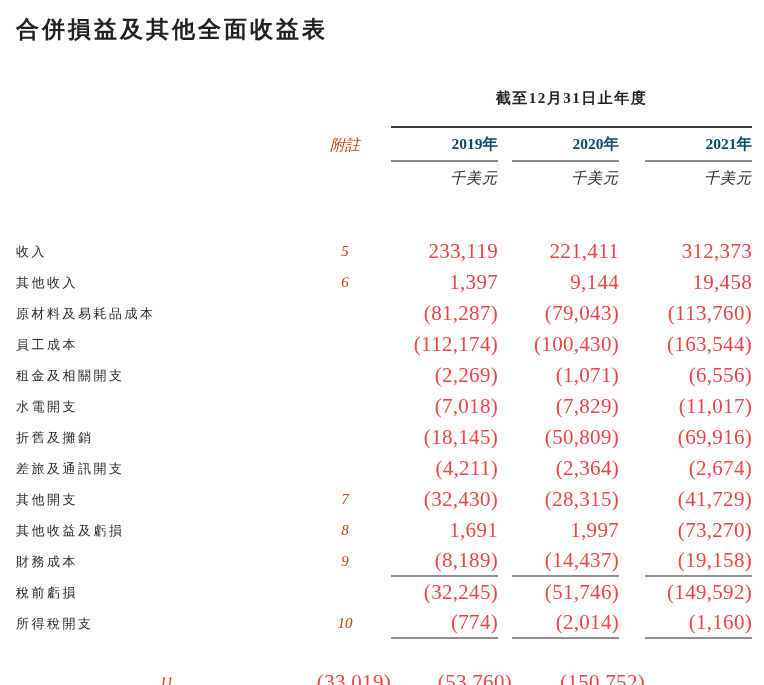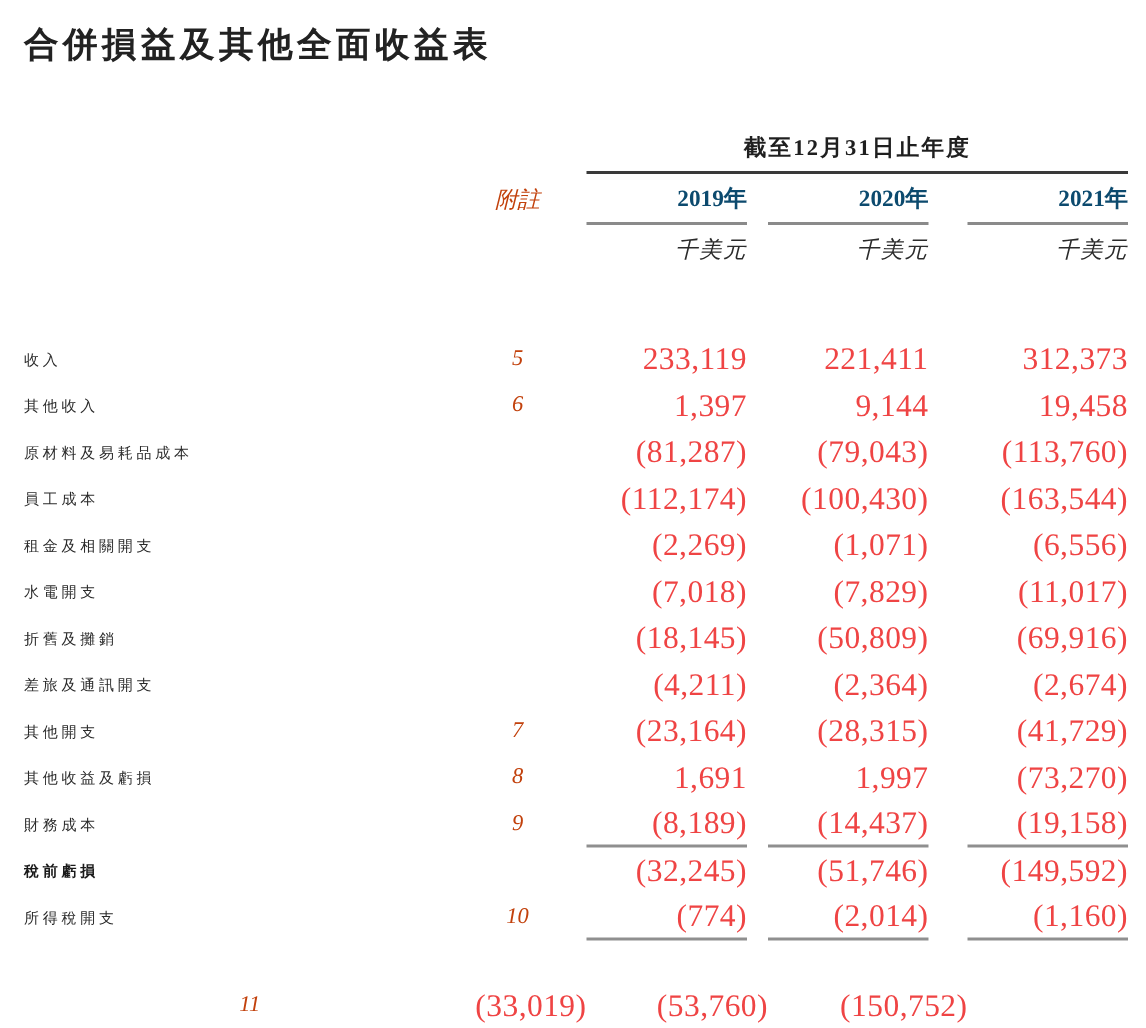--- a/index.html
+++ b/index.html
@@ -16,51 +16,51 @@
     color: #222222; margin: 4px 0 0 0;
   }
 
   
   .row {
     display: grid;
     grid-template-columns: 1fr 56px 18px 107px 14px 107px 26px 107px;
     align-items: stretch;
   }
   .cell { display: flex; align-items: center; }
-  .label-cell { justify-content: flex-start; font-size: 10px; letter-spacing: 2.5px; color: #2b2b2b; }
+  .label-cell { justify-content: flex-start; font-size: 13px; letter-spacing: 2.5px; color: #2b2b2b; }
   .note-cell  { justify-content: center; font-style: italic; font-size: 15px; color: #c2410c; }
   .val-cell   { justify-content: flex-end; font-size: 21px; color: #ef4444; letter-spacing: 0.3px; }
 
   
   .period-row { margin-top: 44px; }
   .period-span {
     grid-column: 4 / 9;
     display: flex; justify-content: center; align-items: flex-end;
     font-weight: bold; font-size: 15px; letter-spacing: 1.5px; color: #1f1f1f;
     border-bottom: 2px solid #3a3a3a;
-    padding-bottom: 6px;
+    padding-bottom: 18px;
   }
   .year-row { height: 34px; }
   .year-row .note-cell { align-items: flex-end; padding-bottom: 7px; }
   .year-cell {
     display: flex; justify-content: flex-end; align-items: flex-end;
     font-weight: bold; font-size: 15.5px; color: #0c4a6e;
     border-bottom: 2px solid #8a8a8a;
     padding-bottom: 5px;
   }
   .unit-row { height: 33px; }
   .unit-cell {
     display: flex; justify-content: flex-end; align-items: center;
     font-style: italic; font-size: 15px; color: #2b2b2b; letter-spacing: 1px;
   }
 
   
   .tbody { margin-top: 41px; }
   .data-row { height: 31px; }
-  .bold-label .label-cell { font-weight: bold; color: #1a1a1a; letter-spacing: 2.5px; }
+  .bold-label .label-cell { font-weight: normal; color: #1a1a1a; letter-spacing: 2.5px; }
   .rule-after .val-cell { border-bottom: 2px solid #8f8f8f; }
 
   .spacer { height: 28px; }
 
   .rule-row { height: 10px; margin-top: 2px; }
   .double-rule {
     width: 107px; height: 5px; align-self: flex-start;
     border-top: 3px solid #101010;
     border-bottom: 2px solid #5a5a5a;
   }
@@ -186,21 +186,21 @@
         <div></div>
       <div class="cell val-cell">(2,364)</div>
         <div></div>
       <div class="cell val-cell">(2,674)</div>
     </div>
 
     <div class="row data-row">
       <div class="cell label-cell">其他開支</div>
       <div class="cell note-cell">7</div>
         <div></div>
-      <div class="cell val-cell">(23,164)</div>
+      <div class="cell val-cell">(32,430)</div>
         <div></div>
       <div class="cell val-cell">(28,315)</div>
         <div></div>
       <div class="cell val-cell">(41,729)</div>
     </div>
 
     <div class="row data-row">
       <div class="cell label-cell">其他收益及虧損</div>
       <div class="cell note-cell">8</div>
         <div></div>

